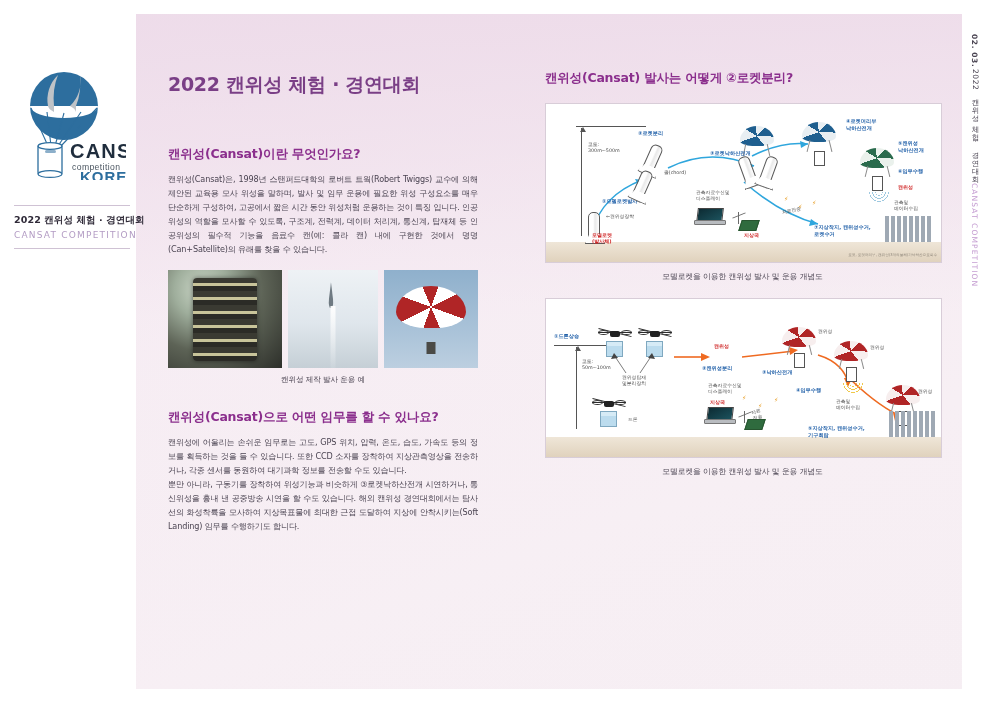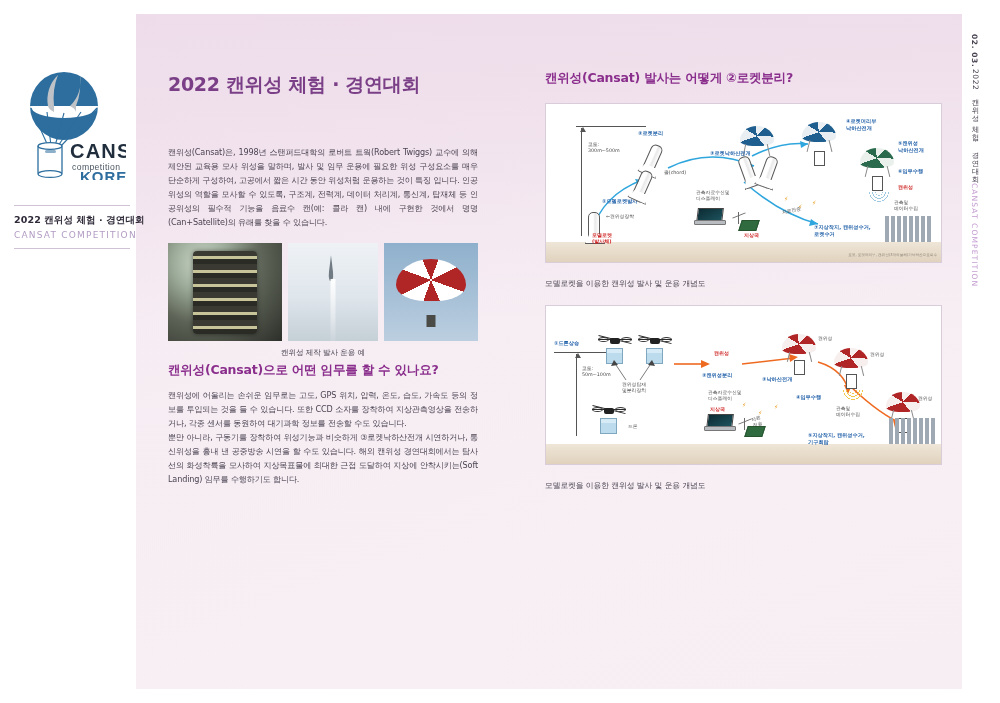--- a/index.html
+++ b/index.html
@@ -108,21 +108,21 @@
   }
   .dia .ground{
     position:absolute;left:0;right:0;bottom:0;height:20px;
     background:linear-gradient(180deg,#efe6d8 0%,#e0d2bd 100%);
   }
   .dia .sky{position:absolute;inset:0;background:#fff;}
   .credit{
     position:absolute;right:4px;bottom:5px;font-size:3.6px;color:#8a8276;white-space:nowrap;
   }
   .fig-cap{
-    text-align:left;font-size:7.8px;color:#4b4452;margin-top:15px;letter-spacing:-.1px;
+    text-align:center;font-size:7.8px;color:#4b4452;margin-top:8px;letter-spacing:-.1px;
   }
 
   
   .lbl{position:absolute;font-size:5.2px;color:#1f5fa8;font-weight:bold;line-height:1.25;white-space:pre-line;}
   .lbl-k{position:absolute;font-size:4.8px;color:#4a4a4a;line-height:1.25;white-space:pre-line;}
   .lbl-r{position:absolute;font-size:5px;color:#d02a2a;font-weight:bold;line-height:1.25;white-space:pre-line;}
 
   .rocket{position:absolute;width:10px;height:30px;
      background:linear-gradient(90deg,#fff 0%,#fff 42%,#e9e9e9 60%,#fff 100%);
      border:.8px solid #5a5a5a;border-radius:5px 5px 1px 1px;}
@@ -230,31 +230,32 @@
   <div class="rail">
     <span class="r1">02. 03.</span>
     <span class="r2">2022 캔위성 체험 · 경연대회</span>
     <span class="r3">CANSAT COMPETITION</span>
   </div>
 
   <div class="doc-title">2022 캔위성 체험 · 경연대회</div>
 
   <div class="colL">
 
+    <div class="h2">캔위성(Cansat)이란 무엇인가요?</div>
     <div class="body-p">캔위성(Cansat)은, 1998년 스탠퍼드대학의 로버트 트웍(Robert Twiggs) 교수에 의해 제안된 교육용 모사 위성을 말하며, 발사 및 임무 운용에 필요한 위성 구성요소를 매우 단순하게 구성하여, 고공에서 짧은 시간 동안 위성처럼 운용하는 것이 특징 입니다. 인공위성의 역할을 모사할 수 있도록, 구조계, 전력계, 데이터 처리계, 통신계, 탑재체 등 인공위성의 필수적 기능을 음료수 캔(예: 콜라 캔) 내에 구현한 것에서 명명(Can+Satellite)의 유래를 찾을 수 있습니다.</div>
 
     <div class="photos">
       <div class="photo p1"></div>
       <div class="photo p2"></div>
       <div class="photo p3"></div>
     </div>
     <div class="photo-cap">캔위성 제작 발사 운용 예</div>
 
-    <div class="h2" style="margin-top:4px">캔위성(Cansat)으로 어떤 임무를 할 수 있나요?</div>
-    <div class="body-p" style="margin-top:10px">캔위성에 어울리는 손쉬운 임무로는 고도, GPS 위치, 압력, 온도, 습도, 가속도 등의 정보를 투입되는 것을 들 수 있습니다. 또한 CCD 소자를 장착하여 지상관측영상을 전송하거나, 각종 센서를 동원하여 대기과학 정보를 전송할 수도 있습니다.</div>
+    <div class="h2" style="margin-top:24px">캔위성(Cansat)으로 어떤 임무를 할 수 있나요?</div>
+    <div class="body-p" style="margin-top:10px">캔위성에 어울리는 손쉬운 임무로는 고도, GPS 위치, 압력, 온도, 습도, 가속도 등의 정보를 획득하는 것을 들 수 있습니다. 또한 CCD 소자를 장착하여 지상관측영상을 전송하거나, 각종 센서를 동원하여 대기과학 정보를 전송할 수도 있습니다.</div>
     <div class="body-p">뿐만 아니라, 구동기를 장착하여 위성기능과 비슷하게 ③로켓낙하산전개 시연하거나, 통신위성을 흉내 낸 공중방송 시연을 할 수도 있습니다. 해외 캔위성 경연대회에서는 탐사선의 화성착륙을 모사하여 지상목표물에 최대한 근접 도달하여 지상에 안착시키는(Soft Landing) 임무를 수행하기도 합니다.</div>
   </div>
 
   <div class="colR">
 
     <div class="h2">캔위성(Cansat) 발사는 어떻게 ②로켓분리?</div>
 
     <div class="figure">
       <div class="dia">
         <div class="sky"></div>

